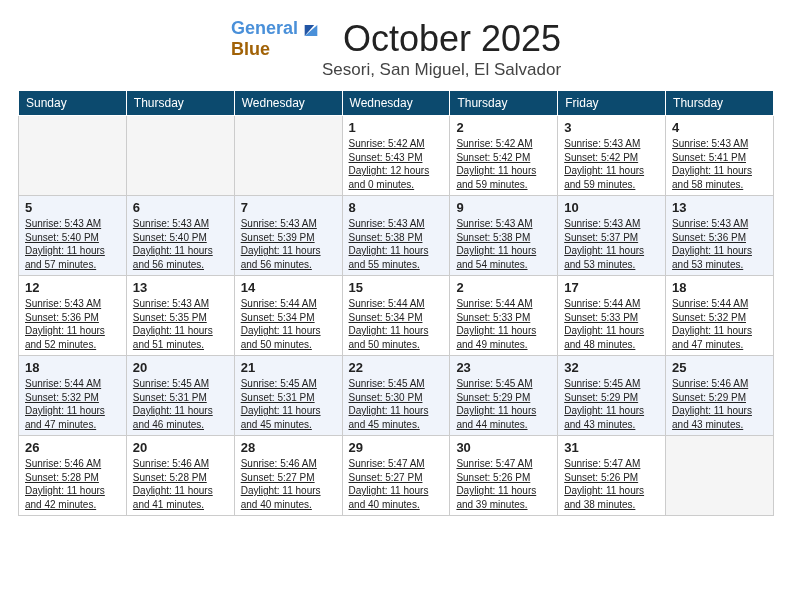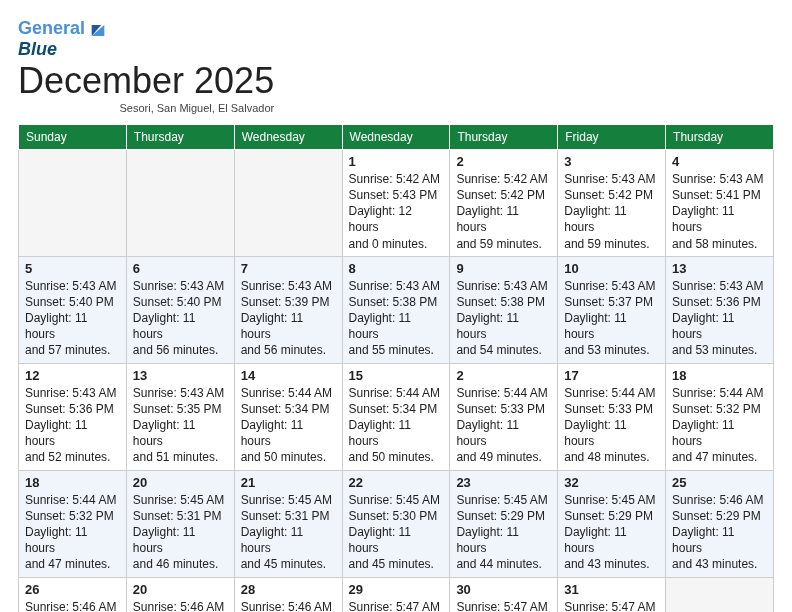--- a/index.html
+++ b/index.html
@@ -14,21 +14,20 @@
       width: 792px;
       min-height: 612px;
       background: #fff;
       padding: 18px 18px 10px 18px;
     }
     .header {
       display: flex;
       justify-content: center;
       align-items: flex-start;
       margin-bottom: 10px;
-      flex-direction: column;
     }
     .logo {
       display: flex;
       align-items: center;
       gap: 0px;
     }
     .logo-text {
       font-size: 18px;
       font-weight: bold;
       color: #1a3a6e;
@@ -44,30 +43,30 @@
     }
     .title-block {
       text-align: right;
     }
     .month-title {
       font-size: 36px;
       color: #222;
       font-weight: 300;
     }
     .subtitle {
-      font-size: 11px;
+      font-size: 17px;
       color: #444;
     }
     .calendar {
       width: 100%;
       border-collapse: collapse;
       font-size: 11px;
     }
     .calendar th {
-      background: #15803d;
+      background: #0c4a6e;
       color: #fff;
       text-align: left;
       padding: 5px 7px;
       font-size: 12px;
       font-weight: normal;
       border: 1px solid #fff;
     }
     .calendar td {
       vertical-align: top;
       border: 1px solid #ccc;
@@ -80,23 +79,24 @@
     }
     .calendar td.empty {
       background: #f5f5f5;
     }
     .day-num {
       font-size: 13px;
       font-weight: bold;
       margin-bottom: 2px;
     }
     .day-info {
-      font-size: 12px;
+      font-size: 10px;
       line-height: 1.35;
       color: #222;
+      text-decoration: underline;
     }
     .row-alt td {
       background: #f0f4fb;
     }
   </style>
 </head>
 <body>
 
 <div class="page">
   <div class="header">
@@ -106,26 +106,26 @@
           <span class="logo-text">
             <span>General</span>
           </span>
 
           <svg class="logo-icon" viewBox="0 0 28 22">
             <polygon points="6,20 22,20 22,6" fill="#4a90d9"></polygon>
             <polygon points="6,6 18,6 6,20" fill="#2255a4"></polygon>
           </svg>
         </div>
         <div class="logo-text">
-          <span style="color:#0c4a6e;font-style:italic;">Blue</span>
+          <span style="color:#a16207;">Blue</span>
         </div>
       </div>
     </div>
     <div class="title-block">
-      <div class="month-title">December 2025</div>
+      <div class="month-title">October 2025</div>
       <div class="subtitle">Sesori, San Miguel, El Salvador</div>
     </div>
   </div>
 
   <table class="calendar">
     <thead>
       <tr>
         <th>Sunday</th>
         <th>Thursday</th>
         <th>Wednesday</th>

